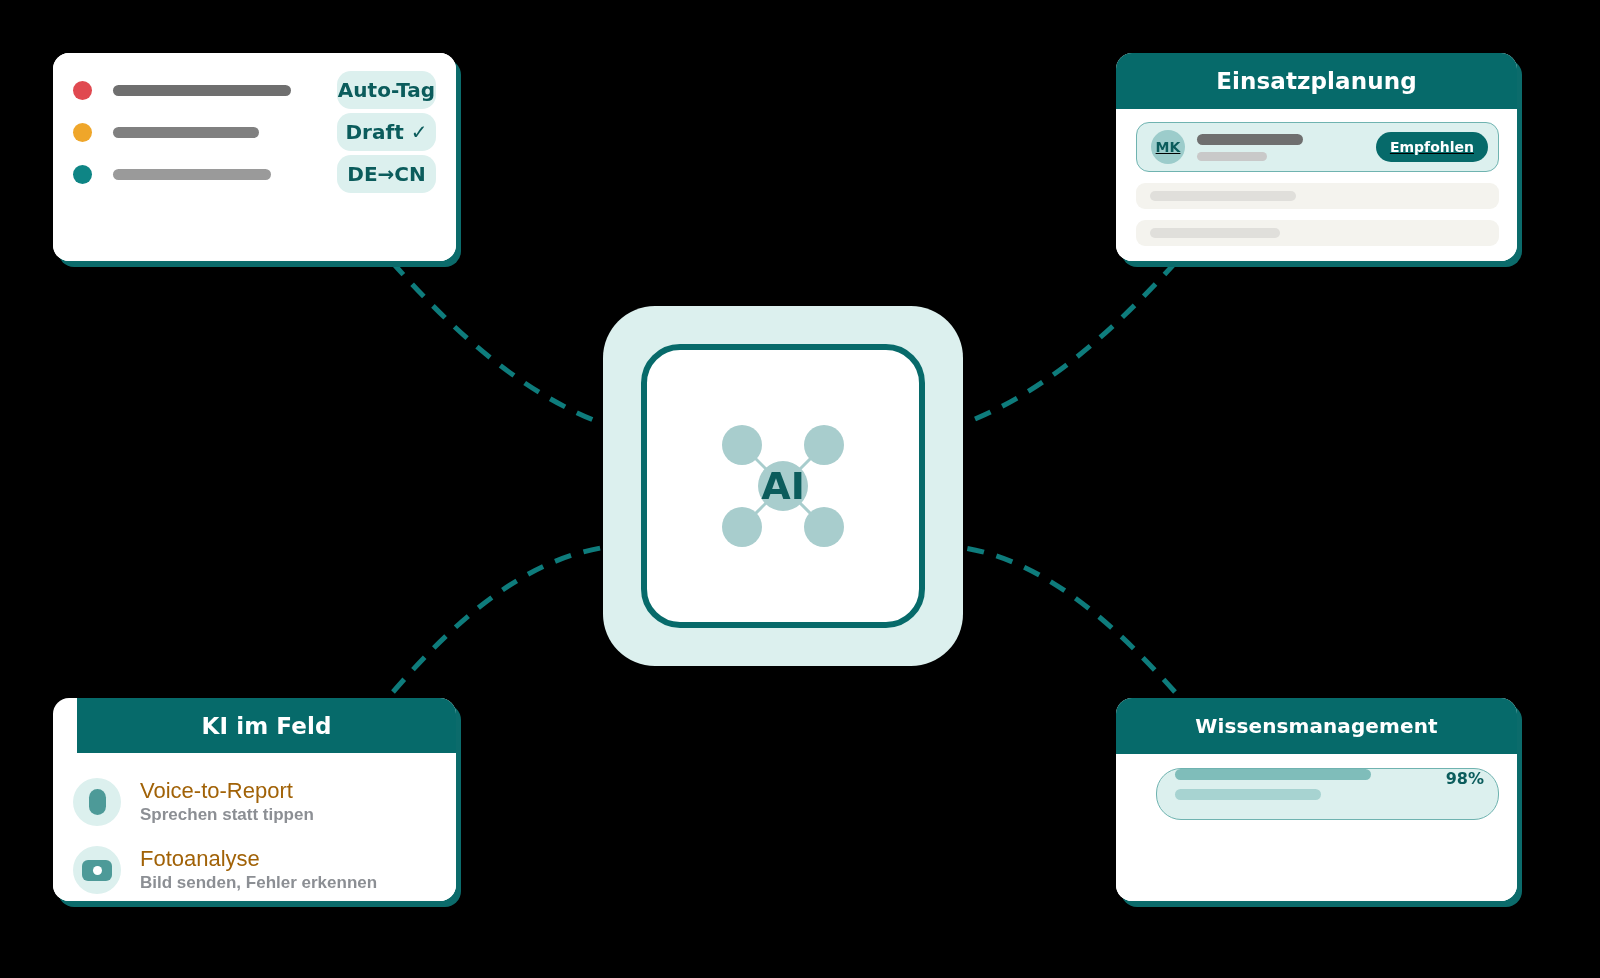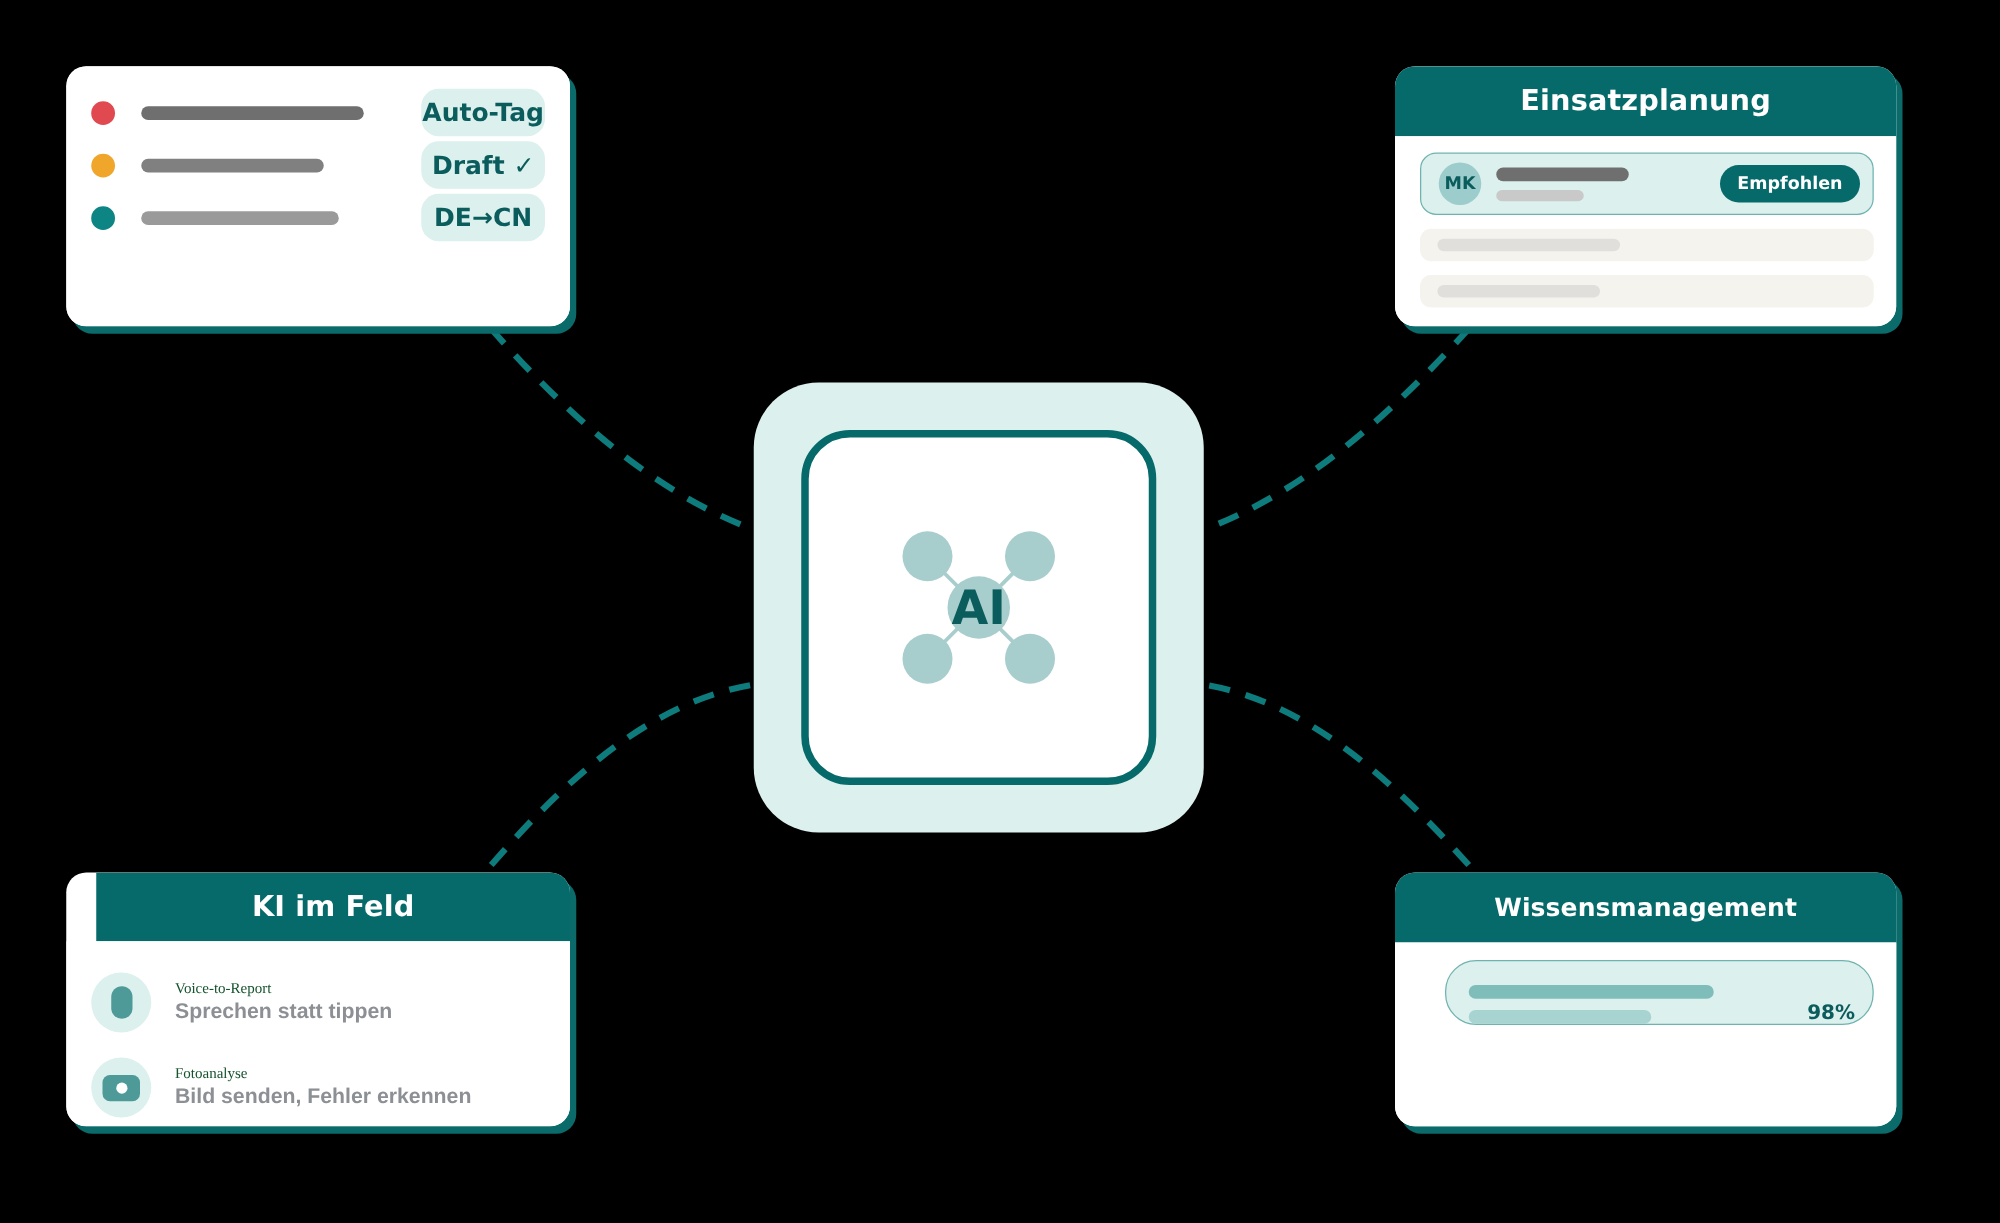--- a/index.html
+++ b/index.html
@@ -111,20 +111,21 @@
   }
   .highlight-row {
     background: #DCF0EE;
     border: 1.5px solid #6FB3B0;
     border-radius: 13px;
     height: 50px;
     display: flex;
     align-items: center;
     padding: 0 10px 0 14px;
     box-sizing: border-box;
+    text-decoration: underline;
   }
   .avatar {
     width: 34px; height: 34px;
     border-radius: 50%;
     background: #9CCCCB;
     color: #0B5C5C;
     font-size: 14px;
     font-weight: bold;
     display: flex;
     align-items: center;
@@ -204,24 +205,24 @@
     justify-content: center;
   }
   .cam-glyph i {
     display: block;
     width: 9px; height: 9px;
     border-radius: 50%;
     background: #FFFFFF;
   }
   .feature-text { margin-left: 19px; }
   .feature-title {
-    font-size: 12px;
-    color: #14532d;
+    font-size: 22px;
+    color: #a16207;
     line-height: 1.25;
-    font-family: Liberation Serif, serif;
+    font-family: Liberation Sans, sans-serif;
   }
   .feature-sub {
     font-size: 17px;
     color: #8C8F94;
     line-height: 1.35;
     font-family: "Liberation Sans", sans-serif;
     font-weight: bold;
   }
 
   
@@ -233,21 +234,21 @@
     height: 56px;
     font-size: 20px;
   }
   #card-knowledge .card-body {
     padding: 14px 18px 0 20px;
   }
   .stat-row {
     border-radius: 25px;
     height: 52px;
     display: flex;
-    align-items: flex-end;
+    align-items: flex-start;
     padding: 0 14px 0 18px;
     box-sizing: border-box;
     position: relative;
     margin-left: 20px;
   }
   .stat-row.ok {
     background: #DCF0EE;
     border: 1.5px solid #6FB3B0;
   }
   .stat-row.warn {

